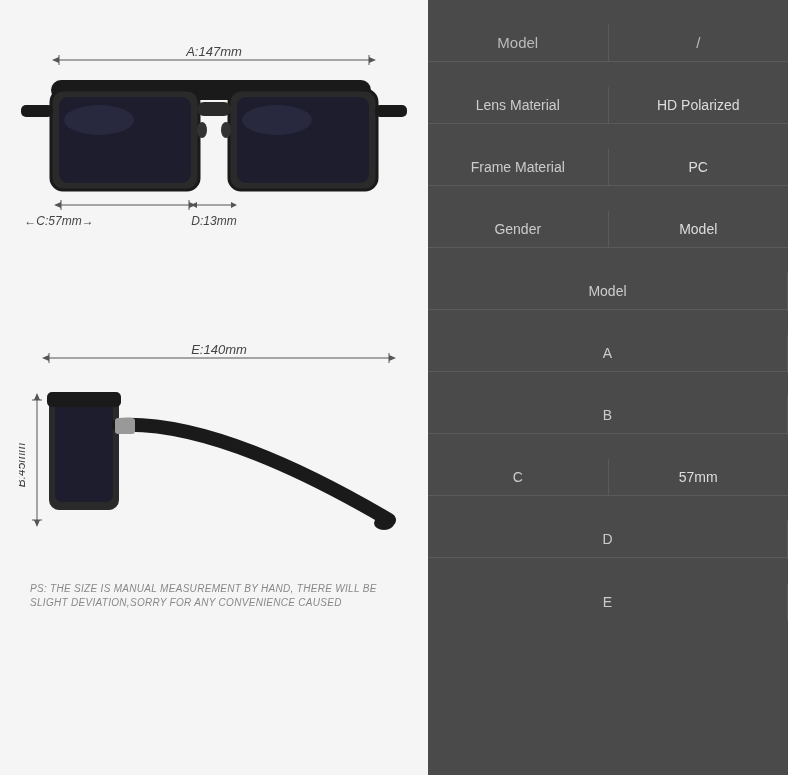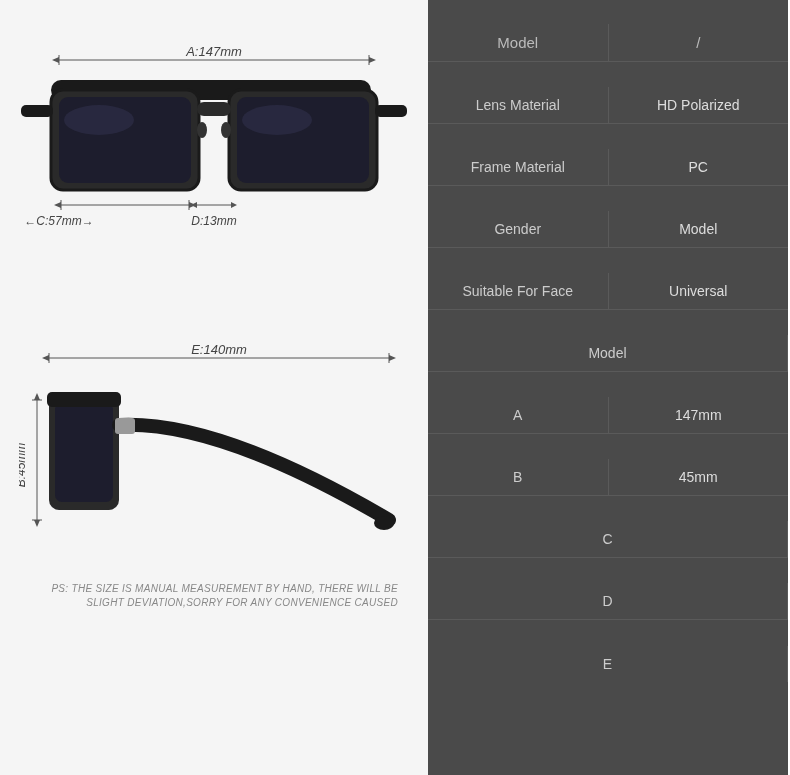--- a/index.html
+++ b/index.html
@@ -33,21 +33,21 @@
       font-style: italic;
     }
 
     .ps-note {
       font-size: 10px;
       color: #888;
       text-transform: uppercase;
       line-height: 1.4;
       margin-top: 12px;
       padding: 0 10px;
-      text-align: right;
+      text-align: left;
       width: 100%;
       letter-spacing: 0.3px;
     }
 
     
     .right-panel {
       width: 360px;
       height: 775px;
       background: #4a4a4a;
       display: flex;
@@ -190,36 +190,31 @@
       </div>
       <div class="spec-row">
         <div class="spec-label">Frame Material</div>
         <div class="spec-value">PC</div>
       </div>
       <div class="spec-row">
         <div class="spec-label">Gender</div>
         <div class="spec-value">Model</div>
       </div>
       <div class="spec-row">
-        <div class="spec-label">Suitable For Face</div>
-        <div class="spec-value">Universal</div>
-      </div>
-      <div class="spec-row">
         <div class="spec-label">Model</div>
       </div>
       <div class="spec-row">
         <div class="spec-label">A</div>
-        <div class="spec-value">147mm</div>
       </div>
       <div class="spec-row">
         <div class="spec-label">B</div>
-        <div class="spec-value">45mm</div>
       </div>
       <div class="spec-row">
         <div class="spec-label">C</div>
+        <div class="spec-value">57mm</div>
       </div>
       <div class="spec-row">
         <div class="spec-label">D</div>
       </div>
       <div class="spec-row">
         <div class="spec-label">E</div>
       </div>
     </div>
 
 </div>

